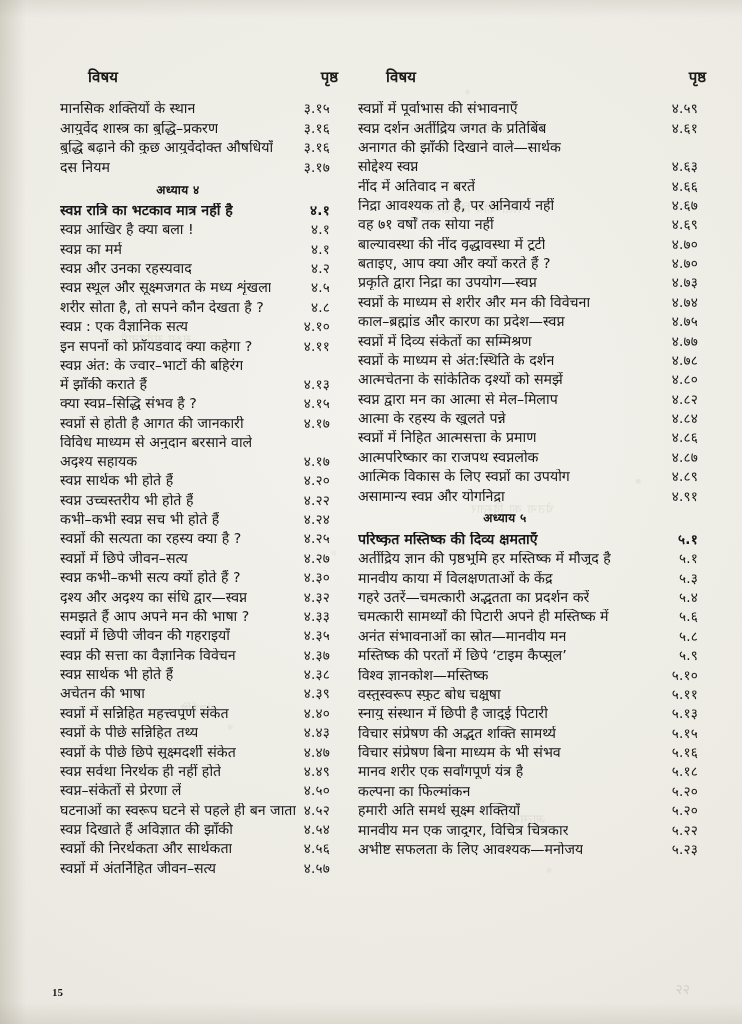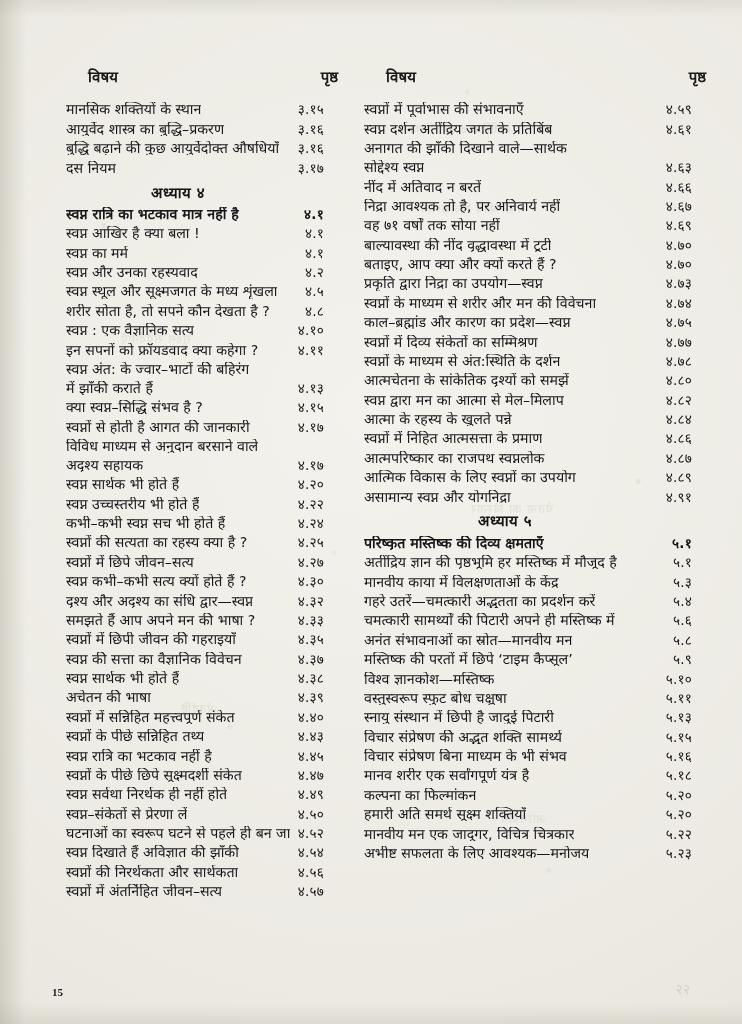--- a/index.html
+++ b/index.html
@@ -98,21 +98,21 @@
     color: #1a1a18;
     font-size: 15px;
     margin-bottom: 13px;
     margin-left: 36px;
   }
   .col-head .subject { letter-spacing: .2px; }
   .col-head .page-lbl { }
 
   .toc-list {
     list-style: none;
-    margin: 14px;
+    margin: 8px;
     padding: 0;
   }
 
   .toc-row {
     display: flex;
     align-items: baseline;
     justify-content: space-between;
     font-size: 14.2px;
     line-height: 1.0;
     color: #17171a;
@@ -130,21 +130,21 @@
     font-size: 13.6px;
     letter-spacing: .2px;
   }
   .toc-row.bold .title { font-weight: bold; }
   .toc-row.bold .num   { font-weight: bold; }
   .toc-row.cont .num { visibility: hidden; }
 
   .chapter-head {
     text-align: center;
     font-weight: bold;
-    font-size: 15px;
+    font-size: 12px;
     color: #131313;
     padding: 4px 0 3px 0;
     letter-spacing: .4px;
   }
   .column-left  .chapter-head { padding-right: 34px; }
   .column-right .chapter-head { padding-right: 46px; }
 
   .folio {
     position: absolute;
     left: 52px;
@@ -311,24 +311,20 @@
           </li>
           <li class="toc-row">
             <span class="title">स्वप्नों में सन्निहित महत्त्वपूर्ण संकेत</span>
             <span class="num">४.४०</span>
           </li>
           <li class="toc-row">
             <span class="title">स्वप्नों के पीछे सन्निहित तथ्य</span>
             <span class="num">४.४३</span>
           </li>
           <li class="toc-row">
-            <span class="title">स्वप्न रात्रि का भटकाव नहीं है</span>
-            <span class="num">४.४५</span>
-          </li>
-          <li class="toc-row">
             <span class="title">स्वप्नों के पीछे छिपे सूक्ष्मदर्शी संकेत</span>
             <span class="num">४.४७</span>
           </li>
           <li class="toc-row">
             <span class="title">स्वप्न सर्वथा निरर्थक ही नहीं होते</span>
             <span class="num">४.४९</span>
           </li>
           <li class="toc-row">
             <span class="title">स्वप्न–संकेतों से प्रेरणा लें</span>
             <span class="num">४.५०</span>

